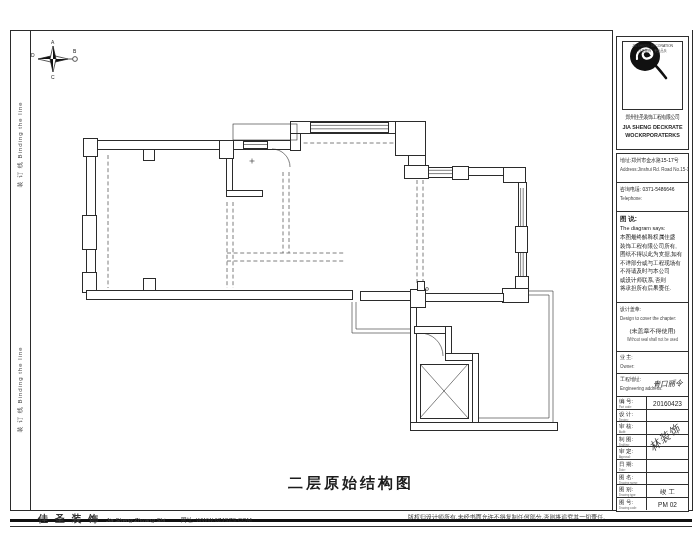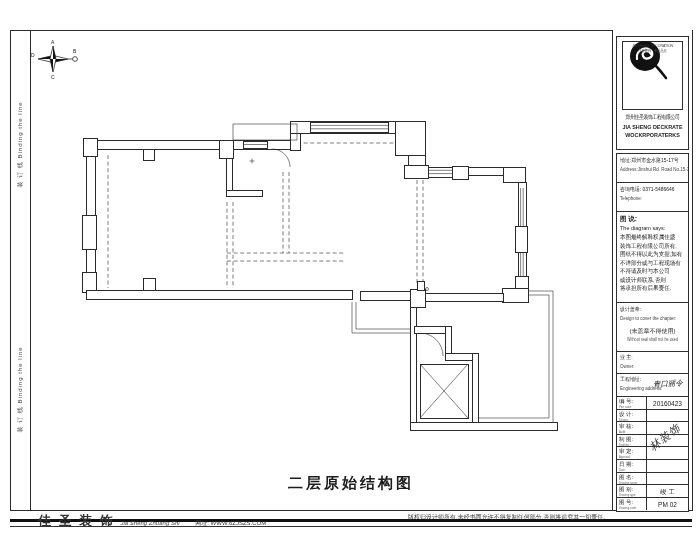--- a/index.html
+++ b/index.html
@@ -14,21 +14,21 @@
   .d{stroke:#5e5e5e;stroke-width:.8;fill:none;stroke-dasharray:4 2.6;}
   .blk{fill:#111;stroke:none;}
   .cmp-txt{font-size:5px;fill:#222;font-family:"Liberation Sans",sans-serif;}
   
   .abs{position:absolute;}
   .binding{width:110px;text-align:center;font-size:6px;letter-spacing:1px;color:#444;
            transform:rotate(-90deg);}
   .plan-title{left:288px;top:474px;font-size:15px;letter-spacing:3px;color:#1c1c1c;
               font-family:Liberation Sans, sans-serif;font-weight:600;}
   .footer-left{left:38px;top:512px;font-size:6px;color:#333;white-space:nowrap;}
-  .footer-left .cn{font-weight:bold;font-size:13px;letter-spacing:2px;}
+  .footer-left .cn{font-weight:bold;font-size:10px;letter-spacing:2px;}
   .footer-left .en{font-style:italic;margin-left:4px;color:#444;}
   .footer-left .site{margin-left:14px;color:#333;}
   .footer-right{left:408px;top:513px;width:200px;font-size:6px;color:#333;white-space:nowrap;}
   
   .panel{position:absolute;left:613px;top:30px;width:79px;height:480px;background:#fff;}
   .pbox{position:absolute;left:3px;right:3px;border:1px solid #2e2e2e;background:#fff;
         overflow:hidden;}
   .logo-box{top:6px;height:112px;text-align:center;}
   .logo-inner{margin:4px 5px 2px;border:1px solid #2e2e2e;padding-top:3px;height:64px;}
   .logo-caption{font-size:4px;color:#333;transform:scaleX(.85);margin-top:-2px;}

